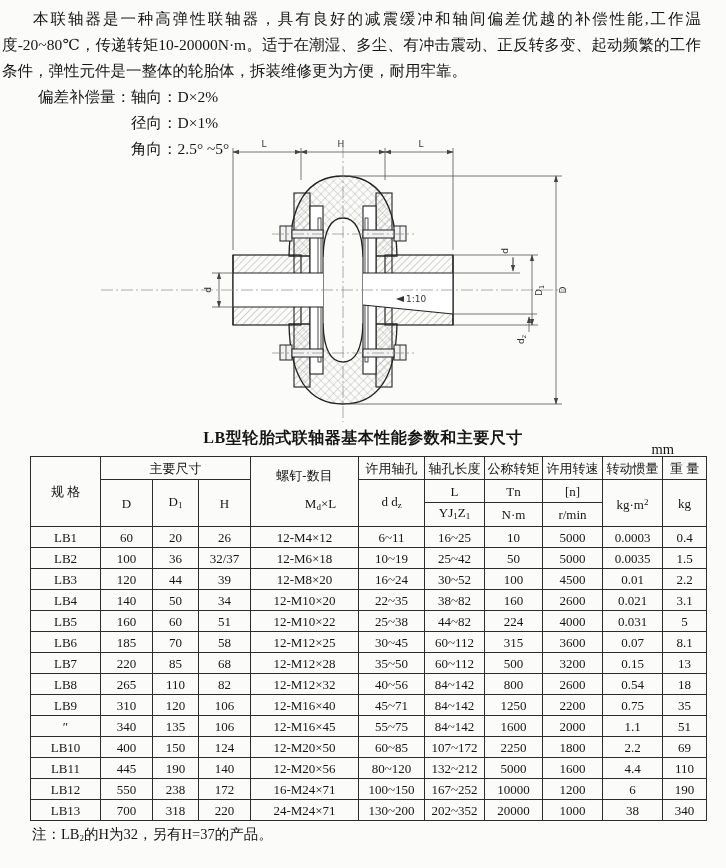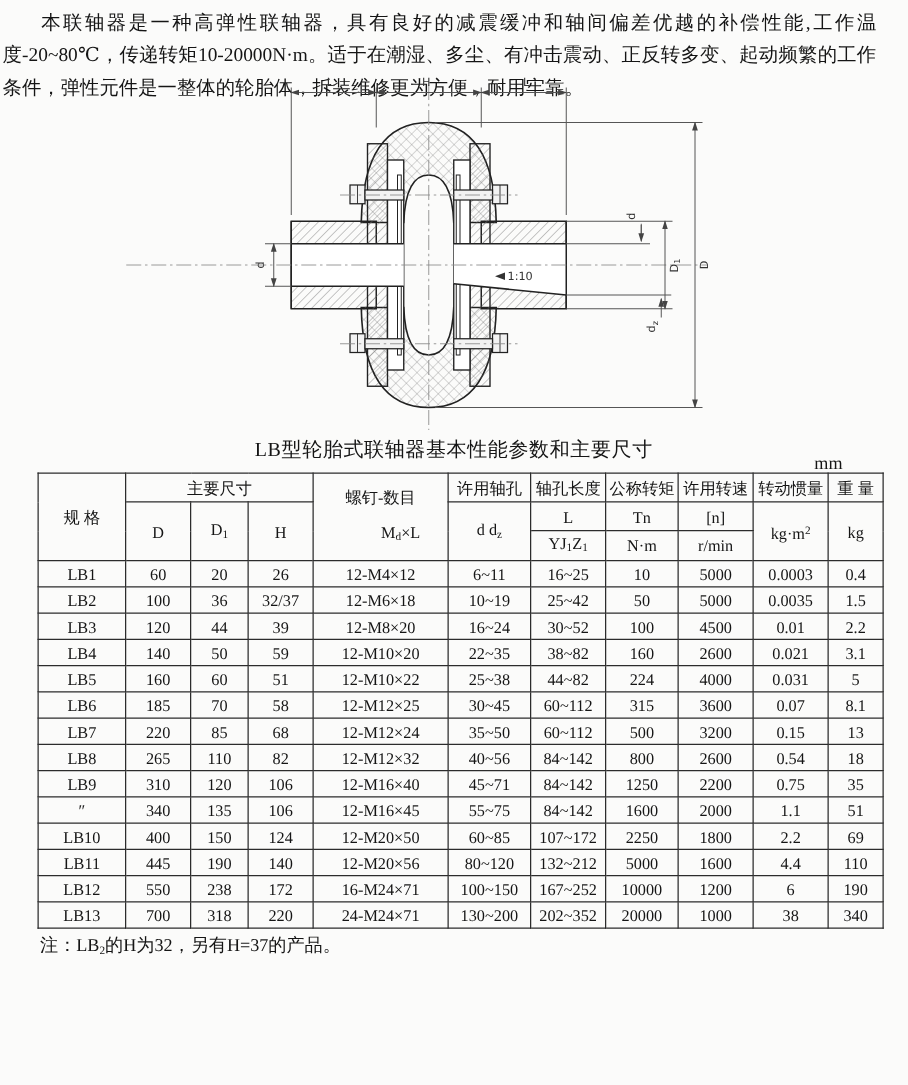--- a/index.html
+++ b/index.html
@@ -8,21 +8,21 @@
   .page{position:relative;width:707px;height:868px;}
   .textblock{padding:6px 6px 0 2px;}
   p.intro{margin:0;font-size:15.5px;line-height:26px;text-indent:2em;text-align:justify;}
   p.flange{margin:0;font-size:15.5px;line-height:26px;text-indent:2em;}
   .comp{font-size:15.5px;line-height:26px;margin-left:36px;}
   .comp .ind{margin-left:93px;}
   .drawing{position:relative;margin:-24px 0 0 96px;width:560px;height:288px;}
   .drawing svg{display:block;}
   .dimtext{font:9px "DejaVu Sans",sans-serif;fill:#333;}
   .titlerow{position:relative;width:726px;height:24px;margin-top:2px;}
-  .tbl-title{position:absolute;left:0;right:0;text-align:center;font-size:16px;letter-spacing:.5px;}
+  .tbl-title{position:absolute;left:0;right:0;text-align:center;font-size:16px;letter-spacing:.5px;font-weight:bold;}
   .tbl-unit{position:absolute;right:52px;top:13px;font-size:14.5px;}
   table{border-collapse:collapse;table-layout:fixed;margin:4px 0 0 30px;width:676px;
         font-size:13px;text-align:center;}
   col.c1{width:70px}col.c2{width:52px}col.c3{width:46px}col.c4{width:52px}
   col.c5{width:108px}col.c6{width:66px}col.c7{width:60px}col.c8{width:58px}
   col.c9{width:60px}col.c10{width:60px}col.c11{width:44px}
   th,td{border:1px solid #2c2c2c;padding:0 1px;height:20px;line-height:19px;
         font-weight:normal;overflow:hidden;white-space:nowrap;}
   thead th{height:22px;}
   th .h2{margin-top:9px;margin-left:32px;}
@@ -30,20 +30,25 @@
   sup{font-size:9px;vertical-align:4px;}
   .note{margin:4px 0 0 32px;font-size:14.5px;}
 </style>
 </head>
 <body>
 
 <div class="page">
 
   <div class="textblock">
     <p class="intro">本联轴器是一种高弹性联轴器，具有良好的减震缓冲和轴间偏差优越的补偿性能,工作温度-20~80℃，传递转矩10-20000N·m。适于在潮湿、多尘、有冲击震动、正反转多变、起动频繁的工作条件，弹性元件是一整体的轮胎体，拆装维修更为方便，耐用牢靠。</p>
+    <div class="comp">
+      <div><span>偏差补偿量：</span><span>轴向：D×2%</span></div>
+      <div class="ind">径向：D×1%</div>
+      <div class="ind">角向：2.5° ~5°</div>
+    </div>
   </div>
 
   <div class="drawing">
   <svg width="560" height="288" viewBox="0 0 560 288">
     <defs>
       <pattern id="hat" width="5" height="5" patternUnits="userSpaceOnUse" patternTransform="rotate(45)">
         <line x1="0" y1="0" x2="0" y2="5" stroke="#6b6b6b" stroke-width="0.6"></line>
       </pattern>
       <pattern id="xhat" width="6" height="6" patternUnits="userSpaceOnUse" patternTransform="rotate(45)">
         <line x1="0" y1="0" x2="0" y2="6" stroke="#8a8a8a" stroke-width="0.55"></line>
@@ -225,21 +230,21 @@
           <td>30~52</td>
           <td>100</td>
           <td>4500</td>
           <td>0.01</td>
           <td>2.2</td>
         </tr>
         <tr>
           <td>LB4</td>
           <td>140</td>
           <td>50</td>
-          <td>59</td>
+          <td>34</td>
           <td>12-M10×20</td>
           <td>22~35</td>
           <td>38~82</td>
           <td>160</td>
           <td>2600</td>
           <td>0.021</td>
           <td>3.1</td>
         </tr>
         <tr>
           <td>LB5</td>
@@ -265,21 +270,21 @@
           <td>315</td>
           <td>3600</td>
           <td>0.07</td>
           <td>8.1</td>
         </tr>
         <tr>
           <td>LB7</td>
           <td>220</td>
           <td>85</td>
           <td>68</td>
-          <td>12-M12×24</td>
+          <td>12-M12×28</td>
           <td>35~50</td>
           <td>60~112</td>
           <td>500</td>
           <td>3200</td>
           <td>0.15</td>
           <td>13</td>
         </tr>
         <tr>
           <td>LB8</td>
           <td>265</td>

